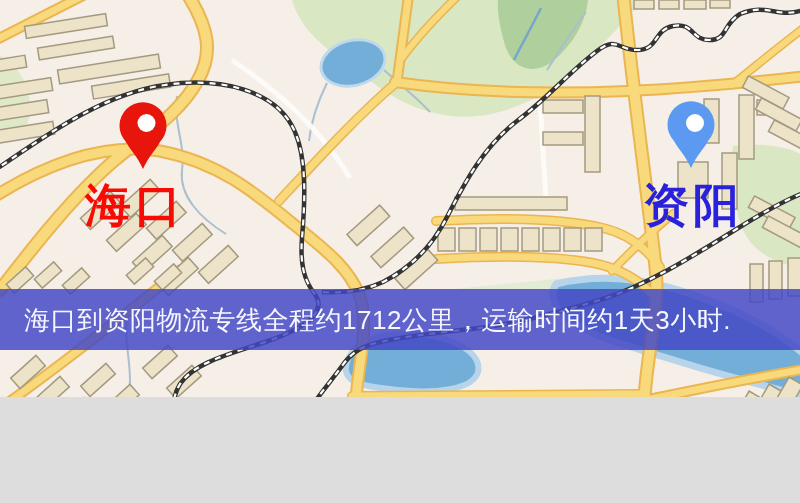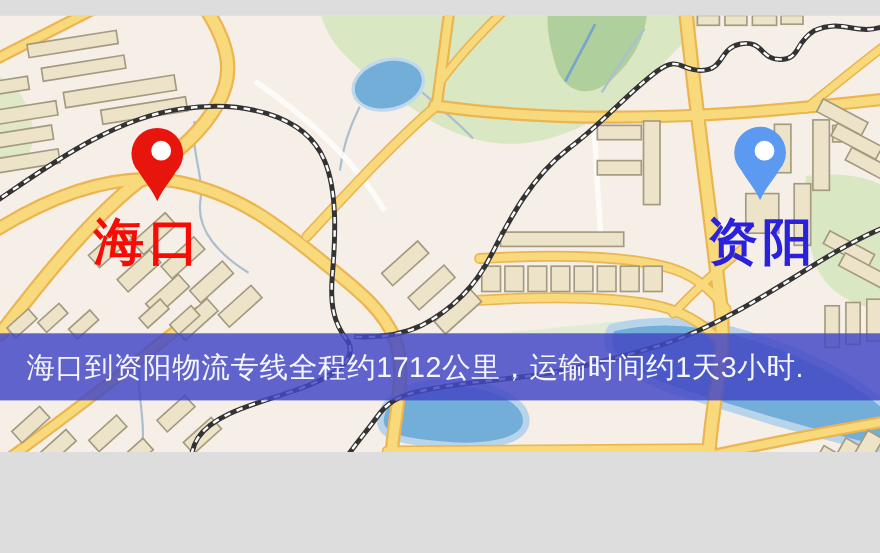--- a/index.html
+++ b/index.html
@@ -1,16 +1,16 @@
 <!DOCTYPE html>
 <html><head>
 <meta charset="utf-8">
 <style>
   html,body{margin:0;padding:0;background:#ddd;}
-  .map-wrap{position:relative;width:800px;height:397px;overflow:hidden;font-family:"Liberation Sans",sans-serif;margin-top:14px;}
+  .map-wrap{position:relative;width:800px;height:397px;overflow:hidden;font-family:"Liberation Sans",sans-serif;}
   svg{display:block;}
   text{user-select:none;}
   .city-label{font-family:"Liberation Serif",serif;font-weight:bold;font-size:46px;letter-spacing:4px;}
   .banner-text{font-family:"Liberation Sans",sans-serif;font-size:26px;letter-spacing:0.5px;}
 </style>
 </head>
 <body>
 
 <div class="map-wrap">
 <svg width="800" height="503" viewBox="0 0 800 503" xmlns="http://www.w3.org/2000/svg">

